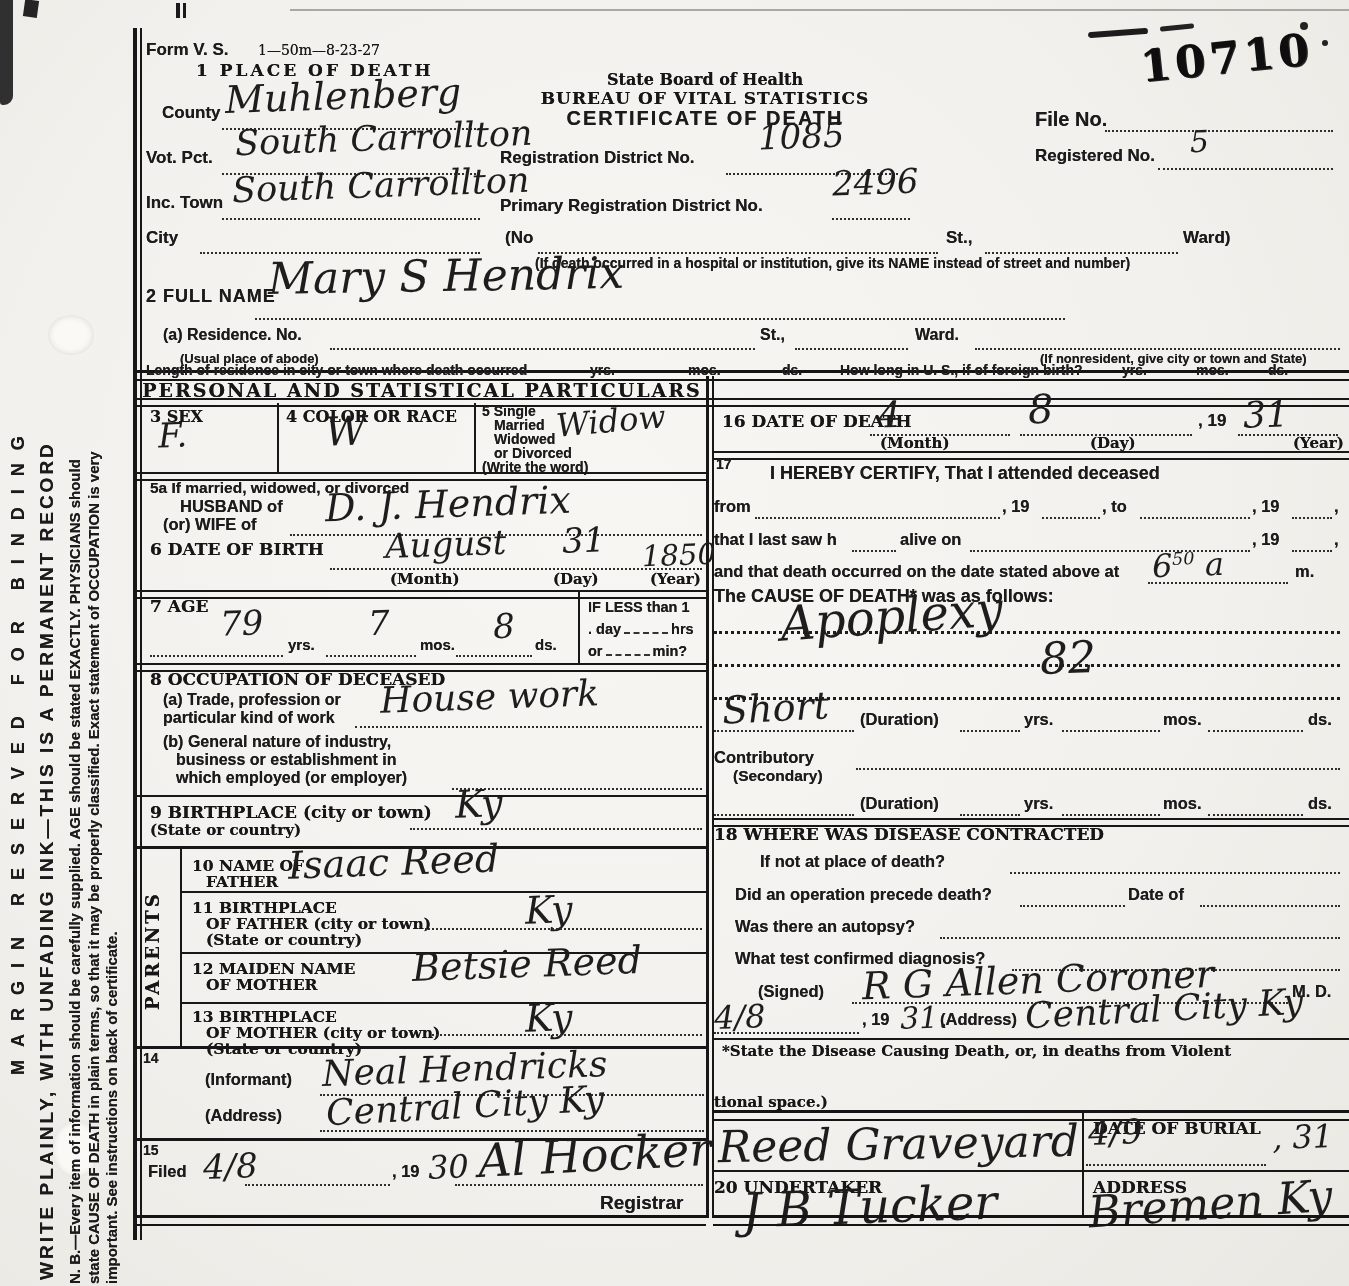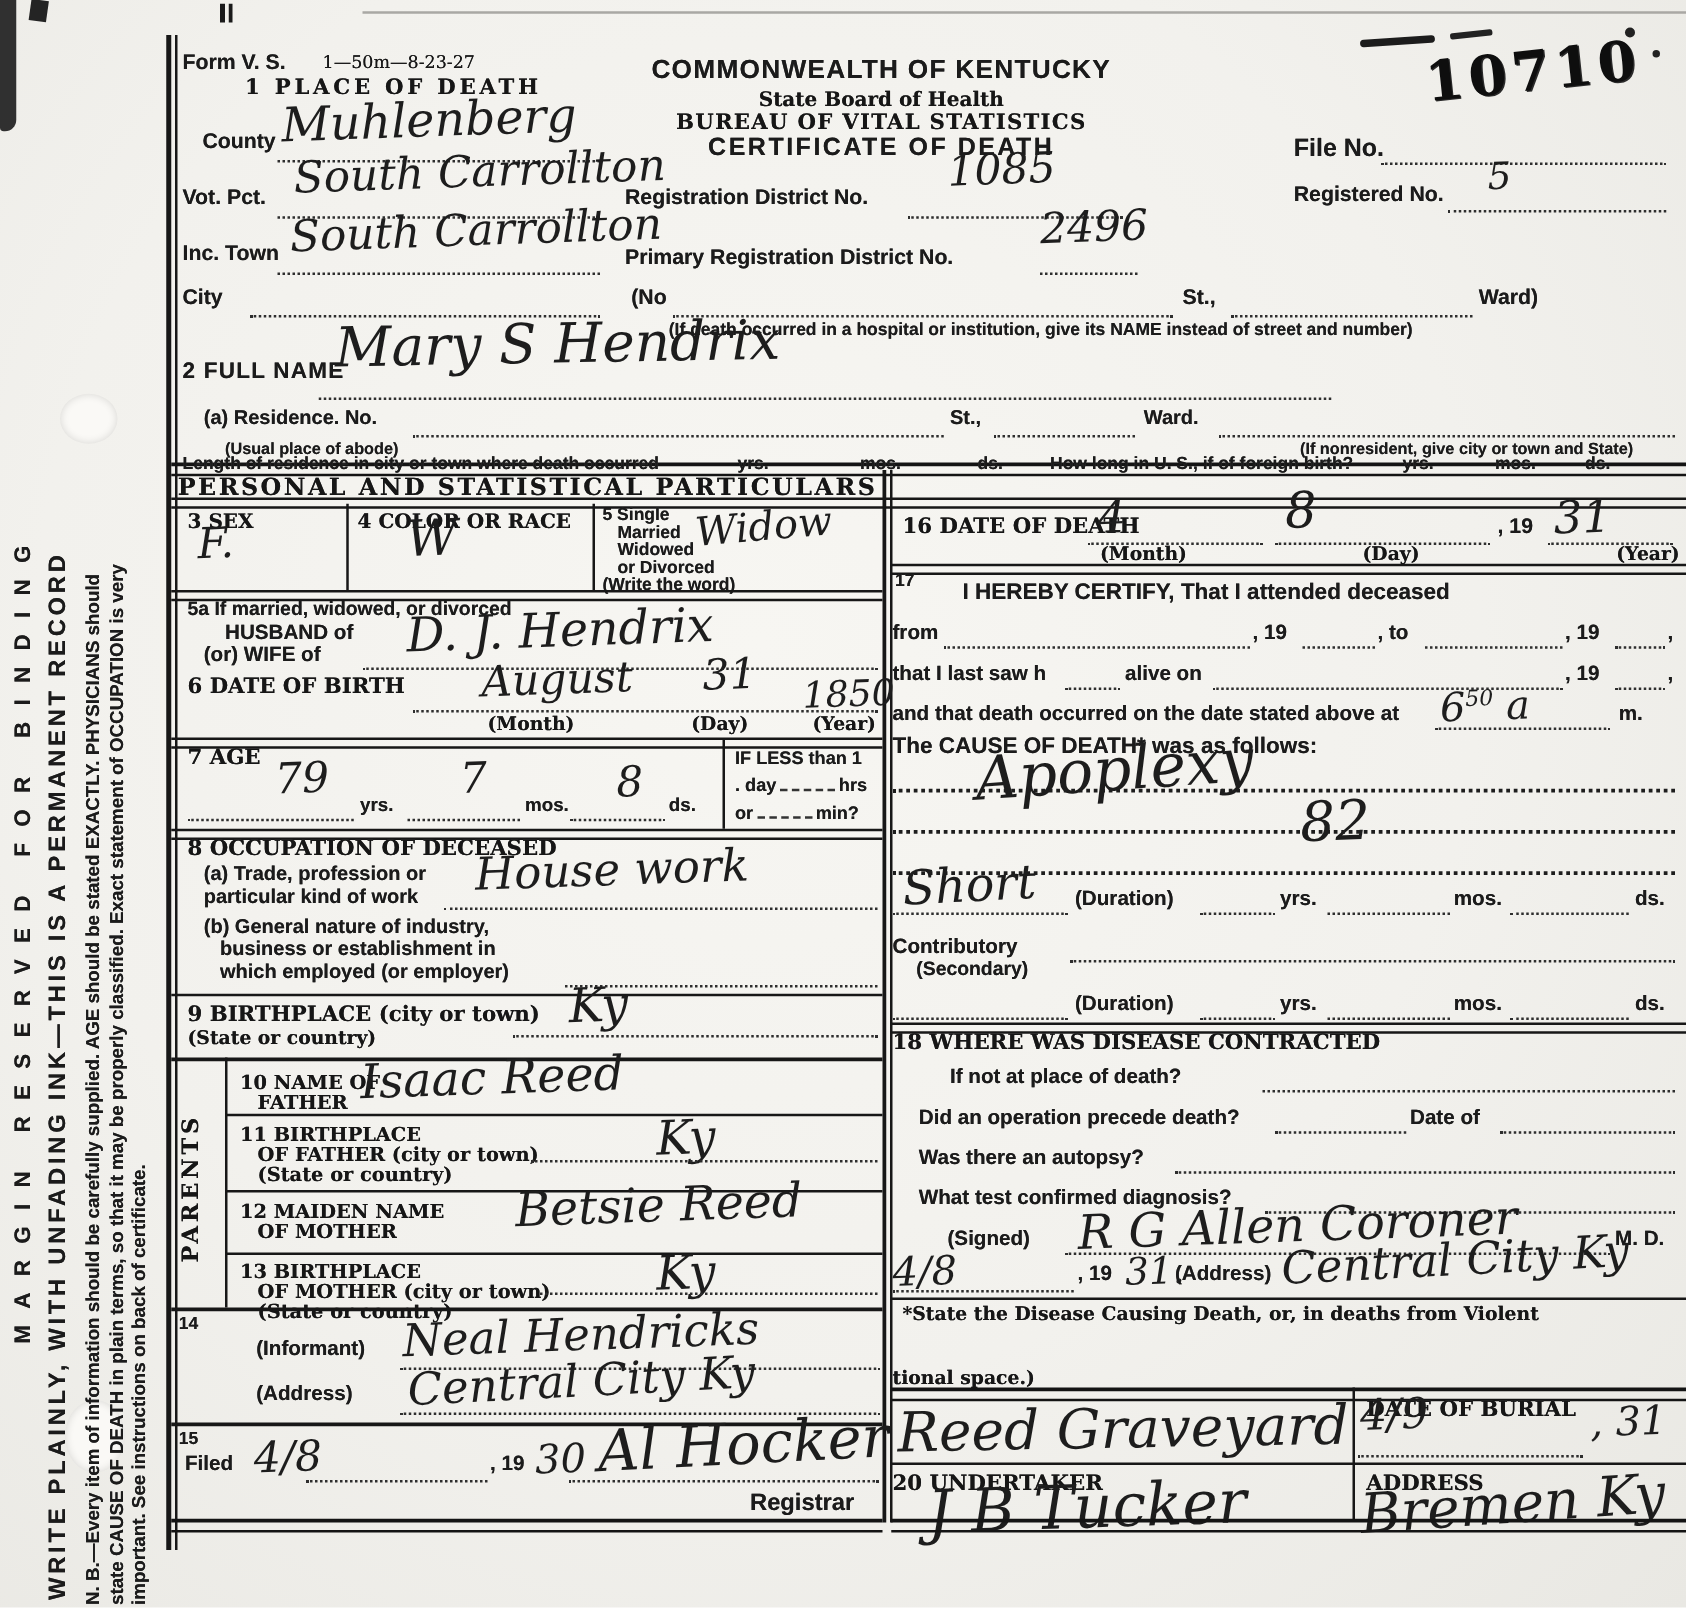--- a/index.html
+++ b/index.html
@@ -49,21 +49,20 @@
   <div class="ab vl" style="left:140px;top:28px;height:1212px"></div>
   <div class="ab dbl3" style="left:137px;top:370px;width:1212px"></div>
   <div class="ab dbl" style="left:137px;top:398px;width:1212px"></div>
   <div class="ab vl3" style="left:706px;top:376px;height:842px"></div>
   <div class="ab vl" style="left:712px;top:376px;height:842px"></div>
 
   <div class="ab sans" style="left:146px;top:40px;font-size:17px">Form V. S.</div>
   <div class="ab serif" style="left:258px;top:42px;font-size:14px;font-weight:400">1—50m—8-23-27</div>
   <div class="ab serif" style="left:196px;top:60px;font-size:17px;letter-spacing:3px">1 PLACE OF DEATH</div>
 
-  <div class="ab sans ctr" style="left:490px;top:44px;width:430px;font-size:21px;letter-spacing:1px">COMMONWEALTH OF KENTUCKY</div>
   <div class="ab serif ctr" style="left:490px;top:70px;width:430px;font-size:16px">State Board of Health</div>
   <div class="ab serif ctr" style="left:490px;top:88px;width:430px;font-size:17px;letter-spacing:1px">BUREAU OF VITAL STATISTICS</div>
   <div class="ab sans ctr" style="left:490px;top:107px;width:430px;font-size:20px;letter-spacing:2px">CERTIFICATE OF DEATH</div>
 
   <div class="ab stamp" style="left:1140px;top:32px;font-size:44px">10710</div>
   <div class="ab" style="left:1088px;top:30px;width:60px;height:6px;background:#1c1c1c;transform:rotate(-4deg);border-radius:3px"></div>
   <div class="ab" style="left:1160px;top:25px;width:34px;height:5px;background:#222;transform:rotate(-6deg);border-radius:2px"></div>
   <div class="ab" style="left:1300px;top:22px;width:8px;height:8px;background:#222;border-radius:50%"></div>
   <div class="ab" style="left:1322px;top:40px;width:6px;height:6px;background:#222;border-radius:50%"></div>
 

